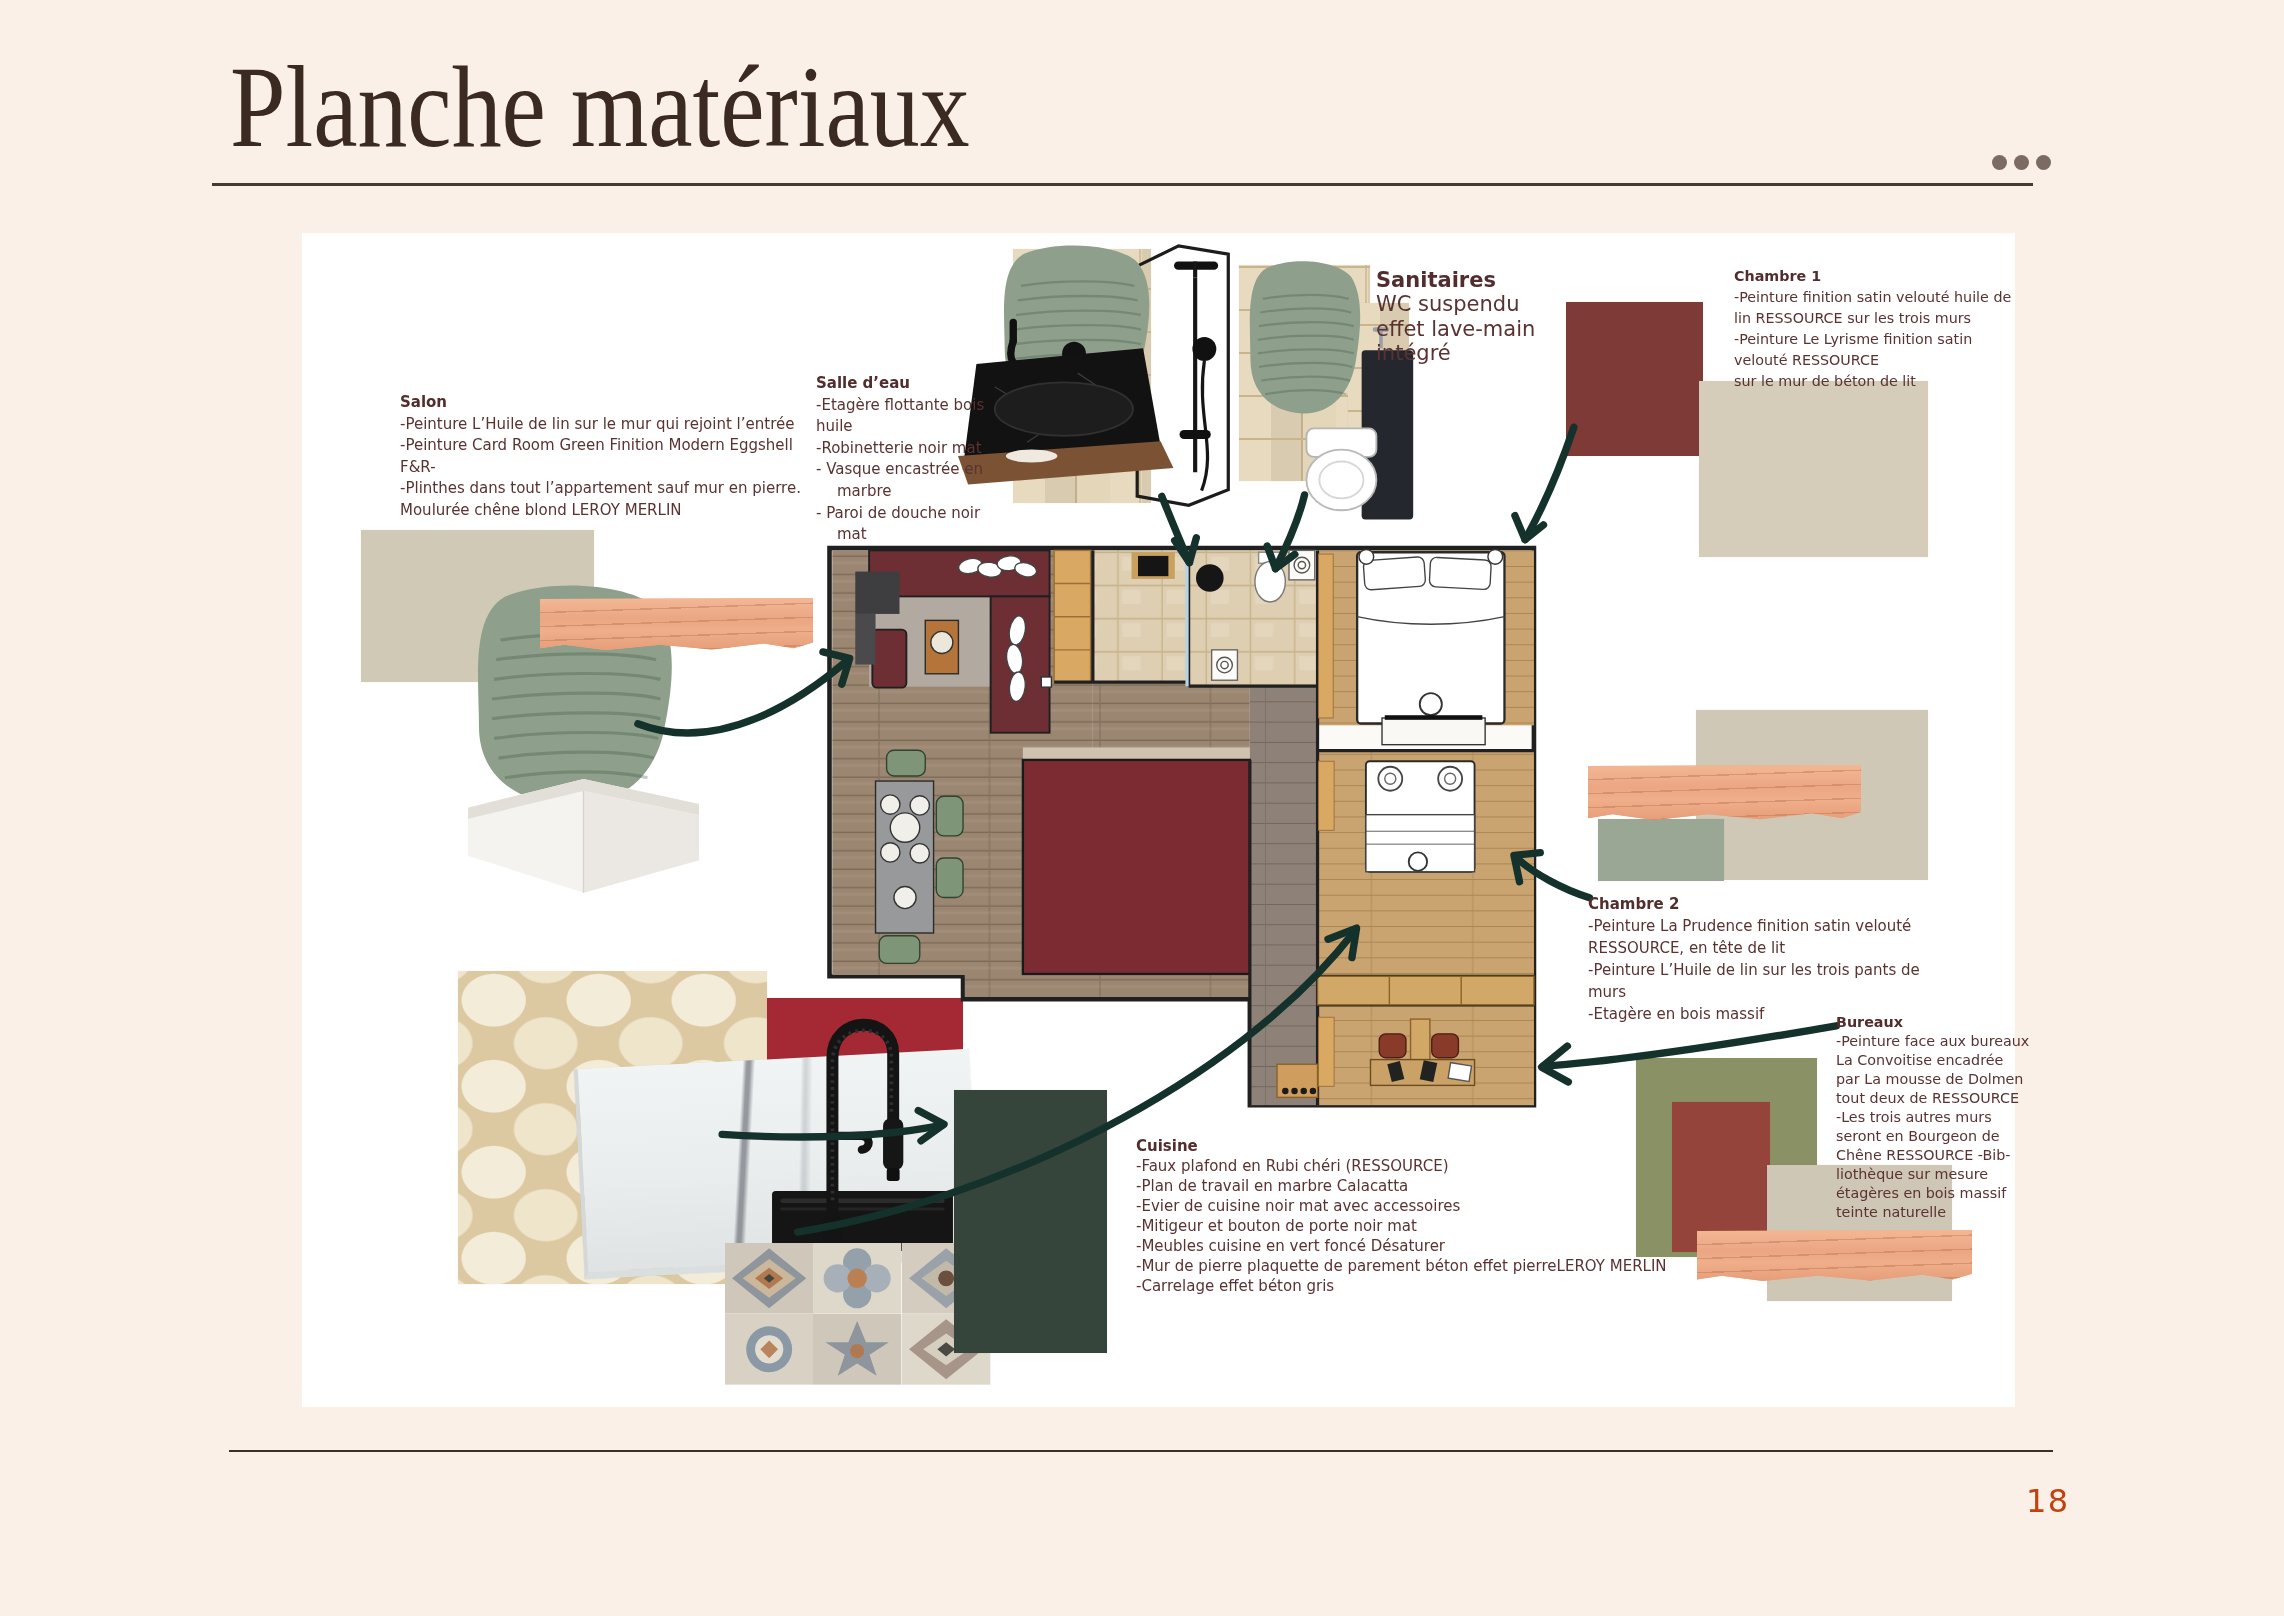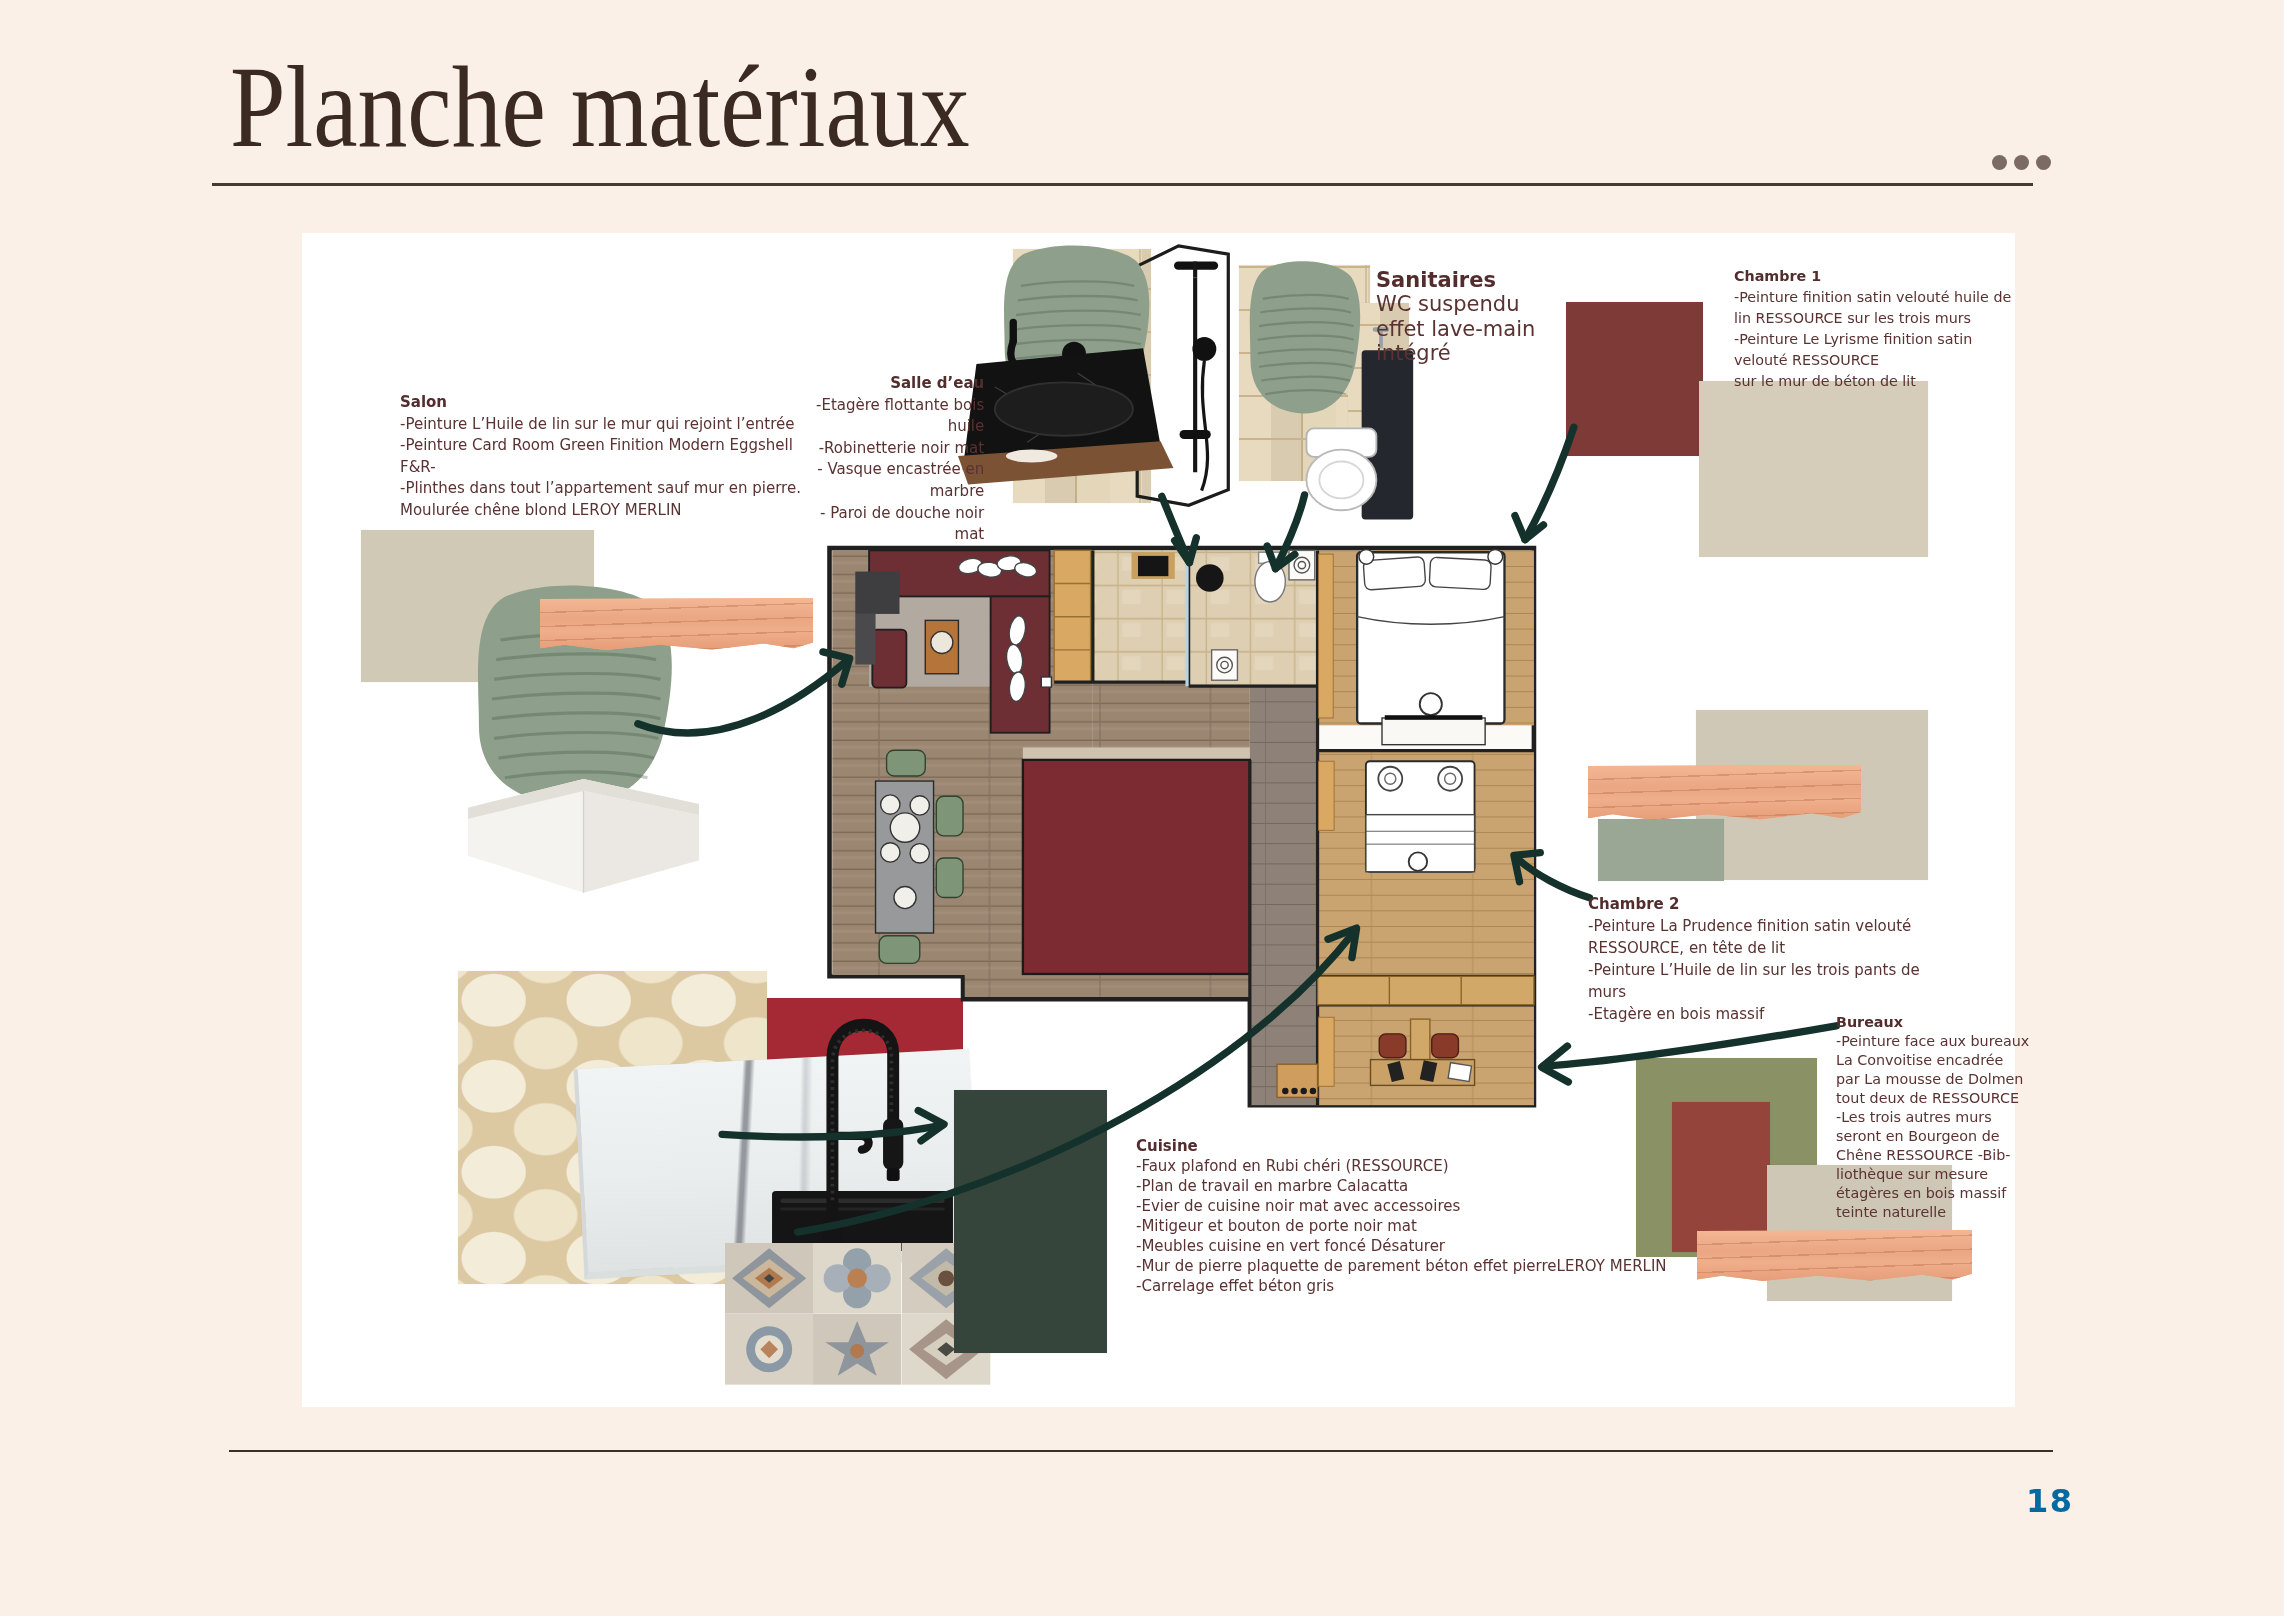--- a/index.html
+++ b/index.html
@@ -4,21 +4,21 @@
 <style>
   html,body{margin:0;padding:0;}
   body{width:2284px;height:1616px;background:#fbf0e8;font-family:"DejaVu Sans","Liberation Sans",sans-serif;position:relative;overflow:hidden;}
   .abs{position:absolute;}
   
   .title{left:230px;top:45px;font-family:"Liberation Serif","DejaVu Serif",serif;font-size:116px;line-height:125px;color:#3a2a21;transform:scaleX(.86);transform-origin:left top;white-space:nowrap;}
   .hrule{left:212px;top:183px;width:1821px;height:2.8px;background:#473a33;}
   .dots{left:1992px;top:155px;display:flex;gap:7px;}
   .dots span{width:15px;height:15px;border-radius:50%;background:#7c6b63;display:block;}
   .frule{left:229px;top:1450px;width:1824px;height:2.3px;background:#3b2f28;}
-  .pageno{left:2026px;top:1482px;font-size:32px;color:#0369a1;letter-spacing:1.4px;font-weight:700;}
+  .pageno{left:2026px;top:1482px;font-size:32px;color:#c2410c;letter-spacing:1.4px;font-weight:400;}
   
   .board{left:302px;top:233px;width:1713px;height:1174px;background:#ffffff;}
   
   .note{color:#5a3232;}
   .note .note-h{font-weight:700;color:#532d2d;}
   .note .note-l{white-space:nowrap;}
   .note .ind{padding-left:21px;}
   .n-salon{left:364px;top:392px;font-size:15px;line-height:21.6px;}
   .n-seau{left:816px;top:373px;font-size:15px;line-height:21.6px;}
   .n-sani{left:1376px;top:268px;font-size:21px;line-height:24.4px;}
@@ -372,21 +372,21 @@
 
 <div class="abs note n-salon" style="z-index:50;margin-left:36px;">
   <div class="note-h">Salon</div>
   <div class="note-l">-Peinture L’Huile de lin sur le mur qui rejoint l’entrée</div>
   <div class="note-l">-Peinture Card Room Green Finition Modern Eggshell</div>
   <div class="note-l">F&amp;R-</div>
   <div class="note-l">-Plinthes dans tout l’appartement sauf mur en pierre.</div>
   <div class="note-l">Moulurée chêne blond LEROY MERLIN</div>
 </div>
 
-<div class="abs note n-seau" style="z-index:50;text-align:right;">
+<div class="abs note n-seau" style="z-index:50;">
   <div class="note-h">Salle d’eau</div>
   <div class="note-l">-Etagère flottante bois</div>
   <div class="note-l">huile</div>
   <div class="note-l">-Robinetterie noir mat</div>
   <div class="note-l">- Vasque encastrée en</div>
   <div class="note-l ind">marbre</div>
   <div class="note-l">- Paroi de douche noir</div>
   <div class="note-l ind">mat</div>
 </div>
 

